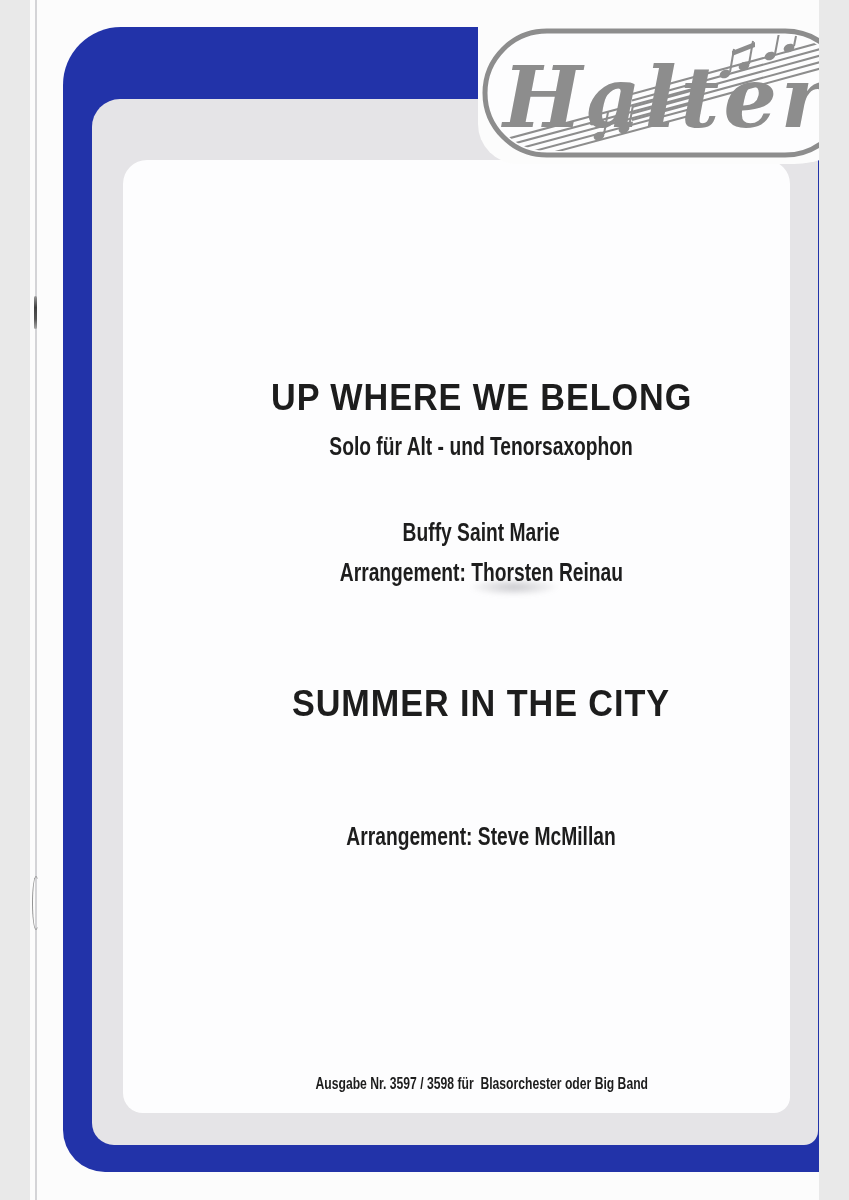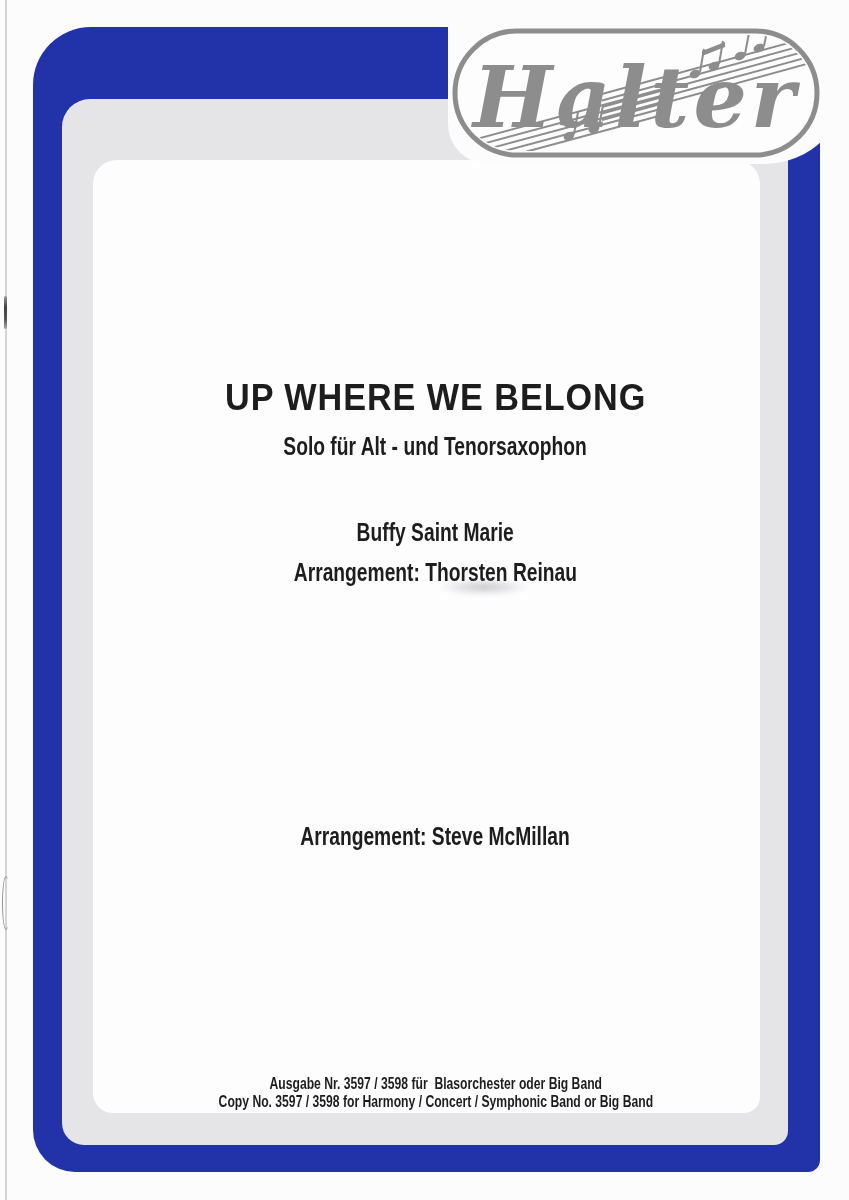--- a/index.html
+++ b/index.html
@@ -1,18 +1,18 @@
 <!DOCTYPE html>
 <html style="--blue: #2233a9; --band: #e5e4e7; --panel: #fdfdfe; --paper: #fcfcfc; --ink: #1d1d1d;"><head>
 <meta charset="utf-8">
 <style>
   html,body{margin:0;padding:0;background:#e9e9e9;}
   .page{
     position:relative;
-    width:849px;height:1200px;
+    width:789px;height:1200px;
     margin:0 auto;
     background:var(--paper,#fcfcfc);
     overflow:hidden;
     font-family:"Liberation Sans",sans-serif;
   }
   
   .frame-blue{
     position:absolute;left:33px;top:27px;width:787px;height:1145px;
     background:var(--blue,#2233a9);
     border-radius:58px 58px 12px 42px;
@@ -40,21 +40,21 @@
     background:linear-gradient(#9a9a9a,#3f3f3f 35%,#555 70%,#aaa);}
   .staple-bottom{position:absolute;left:2px;top:876px;width:6px;height:52px;
     border:1.6px solid #949494;border-right-color:transparent;border-radius:50%;}
   .smudge{position:absolute;left:438px;top:578px;width:92px;height:18px;border-radius:50%;
     background:radial-gradient(ellipse at center,rgba(120,120,128,.38),rgba(120,120,128,0) 70%);
     filter:blur(2px);}
   
   .line{
     position:absolute;left:93px;width:667px;
     text-align:center;line-height:1;white-space:pre-wrap;
-    color:var(--ink,#1d1d1d);font-weight:700;
+    color:var(--ink,#1d1d1d);font-weight:700;padding-left:16px;
   }
   .line .sx{display:inline-block;transform-origin:50% 50%;}
   .t-title .sx{font-size:36px;transform:scaleX(.95);letter-spacing:1px;}
   .t-body  .sx{font-size:26px;transform:scaleX(.74);letter-spacing:0;}
   .t-foot  .sx{font-size:16px;transform:scaleX(.76);}
 </style>
 </head>
 <body>
 
 <div class="page">
@@ -116,24 +116,24 @@
   </div>
   <div class="line t-body" style="top:543px">
     <span class="sx">Arrangement: Thorsten Reinau</span>
   </div>
   <div class="line t-body" style="top:503px">
     <span class="sx">Buffy Saint Marie</span>
   </div>
 
   <div class="smudge"></div>
 
+  <div class="line t-title" style="top:670px">
+    <span class="sx">SUMMER IN THE CITY</span>
+  </div>
   <div class="line t-body" style="top:807px">
     <span class="sx">Arrangement: Steve McMillan</span>
   </div>
 
   <div class="line t-foot" style="top:1060px">
     <span class="sx">Ausgabe Nr. 3597 / 3598 für  Blasorchester oder Big Band</span>
   </div>
-  <div class="line t-foot" style="top:1078px">
-    <span class="sx">Copy No. 3597 / 3598 for Harmony / Concert / Symphonic Band or Big Band</span>
-  </div>
 
 </div>
 
 </body></html>

